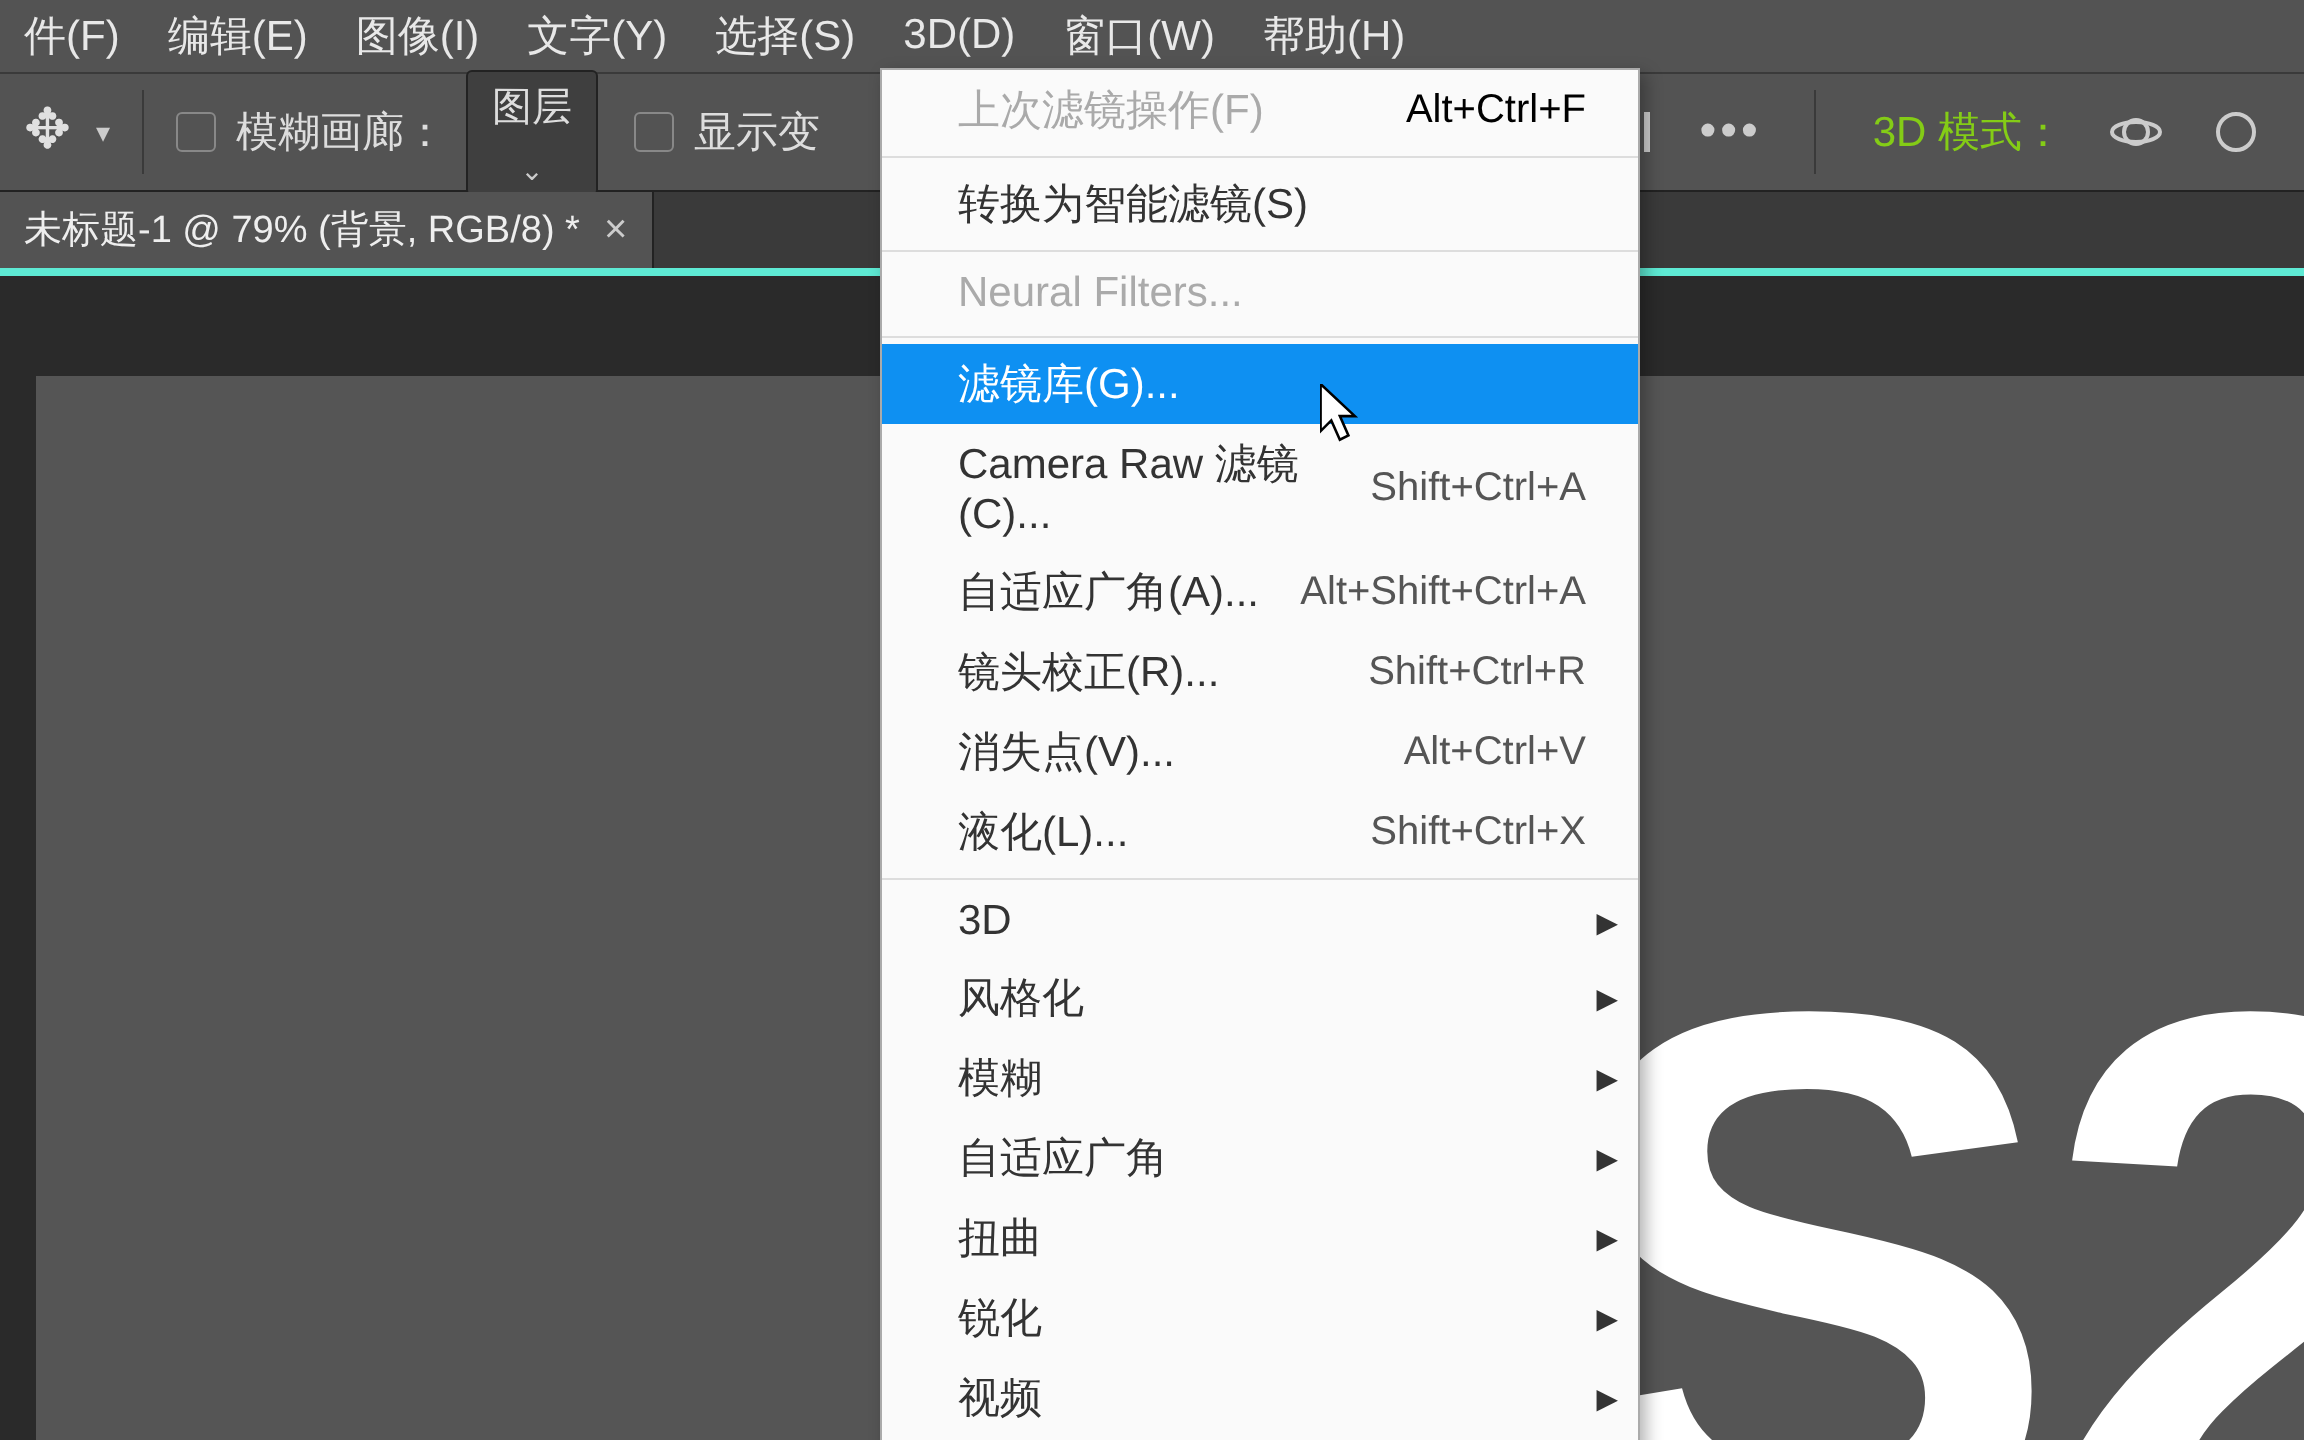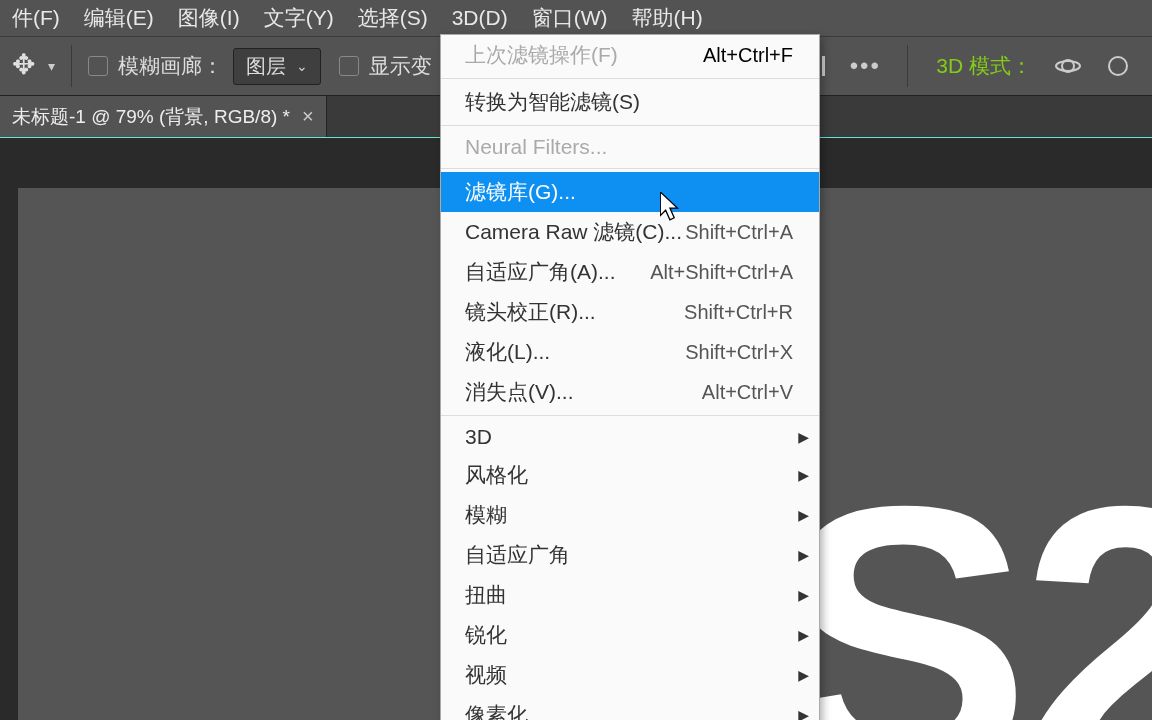--- a/index.html
+++ b/index.html
@@ -82,20 +82,21 @@
 .select-box {
   background: #3f3f3f;
   border: 1px solid #222;
   padding: 4px 12px;
   color: #ddd;
   font-size: 20px;
   display: flex;
   align-items: center;
   gap: 10px;
   border-radius: 3px;
+  flex-direction: column;
 }
 .toolbar-right {
   display: flex;
   align-items: center;
   gap: 22px;
   color: #ccc;
   margin-left: auto;
   padding-right: 10px;
 }
 .toolbar-icon {
@@ -113,21 +114,21 @@
 }
 .mode-label {
   color: #84cc16;
   font-size: 21px;
 }
 .tab-bar {
   background: #3a3a3a;
   height: 42px;
   display: flex;
   align-items: stretch;
-  border-bottom: 1px solid #5eead4;
+  border-bottom: 4px solid #5eead4;
 }
 .tab {
   background: #535353;
   display: flex;
   align-items: center;
   padding: 0 12px;
   gap: 12px;
   font-size: 19px;
   color: #eee;
   border-right: 1px solid #222;
@@ -172,21 +173,21 @@
   width: 380px;
   background: #fafafa;
   border: 1px solid #aaa;
   box-shadow: 3px 3px 8px rgba(0,0,0,0.3);
   z-index: 100;
 }
 .menu-row {
   display: flex;
   justify-content: space-between;
   align-items: center;
-  padding: 6px 26px 6px 24px;
+  padding: 6px 26px 6px 38px;
   font-size: 21px;
   color: #333;
   cursor: pointer;
   position: relative;
 }
 .menu-row.disabled {
   color: #aaa;
   cursor: default;
 }
 .menu-row.highlighted {
@@ -325,26 +326,26 @@
     </div>
     <div class="menu-row">
       <span>自适应广角(A)...</span>
       <span class="shortcut">Alt+Shift+Ctrl+A</span>
     </div>
     <div class="menu-row">
       <span>镜头校正(R)...</span>
       <span class="shortcut">Shift+Ctrl+R</span>
     </div>
     <div class="menu-row">
+      <span>消失点(V)...</span>
+      <span class="shortcut">Alt+Ctrl+V</span>
+    </div>
+    <div class="menu-row">
       <span>液化(L)...</span>
       <span class="shortcut">Shift+Ctrl+X</span>
-    </div>
-    <div class="menu-row">
-      <span>消失点(V)...</span>
-      <span class="shortcut">Alt+Ctrl+V</span>
     </div>
     <div class="menu-sep"></div>
     <div class="menu-row">
       <span>3D</span>
       <span class="submenu-arrow">▶</span>
     </div>
     <div class="menu-row">
       <span>风格化</span>
       <span class="submenu-arrow">▶</span>
     </div>

